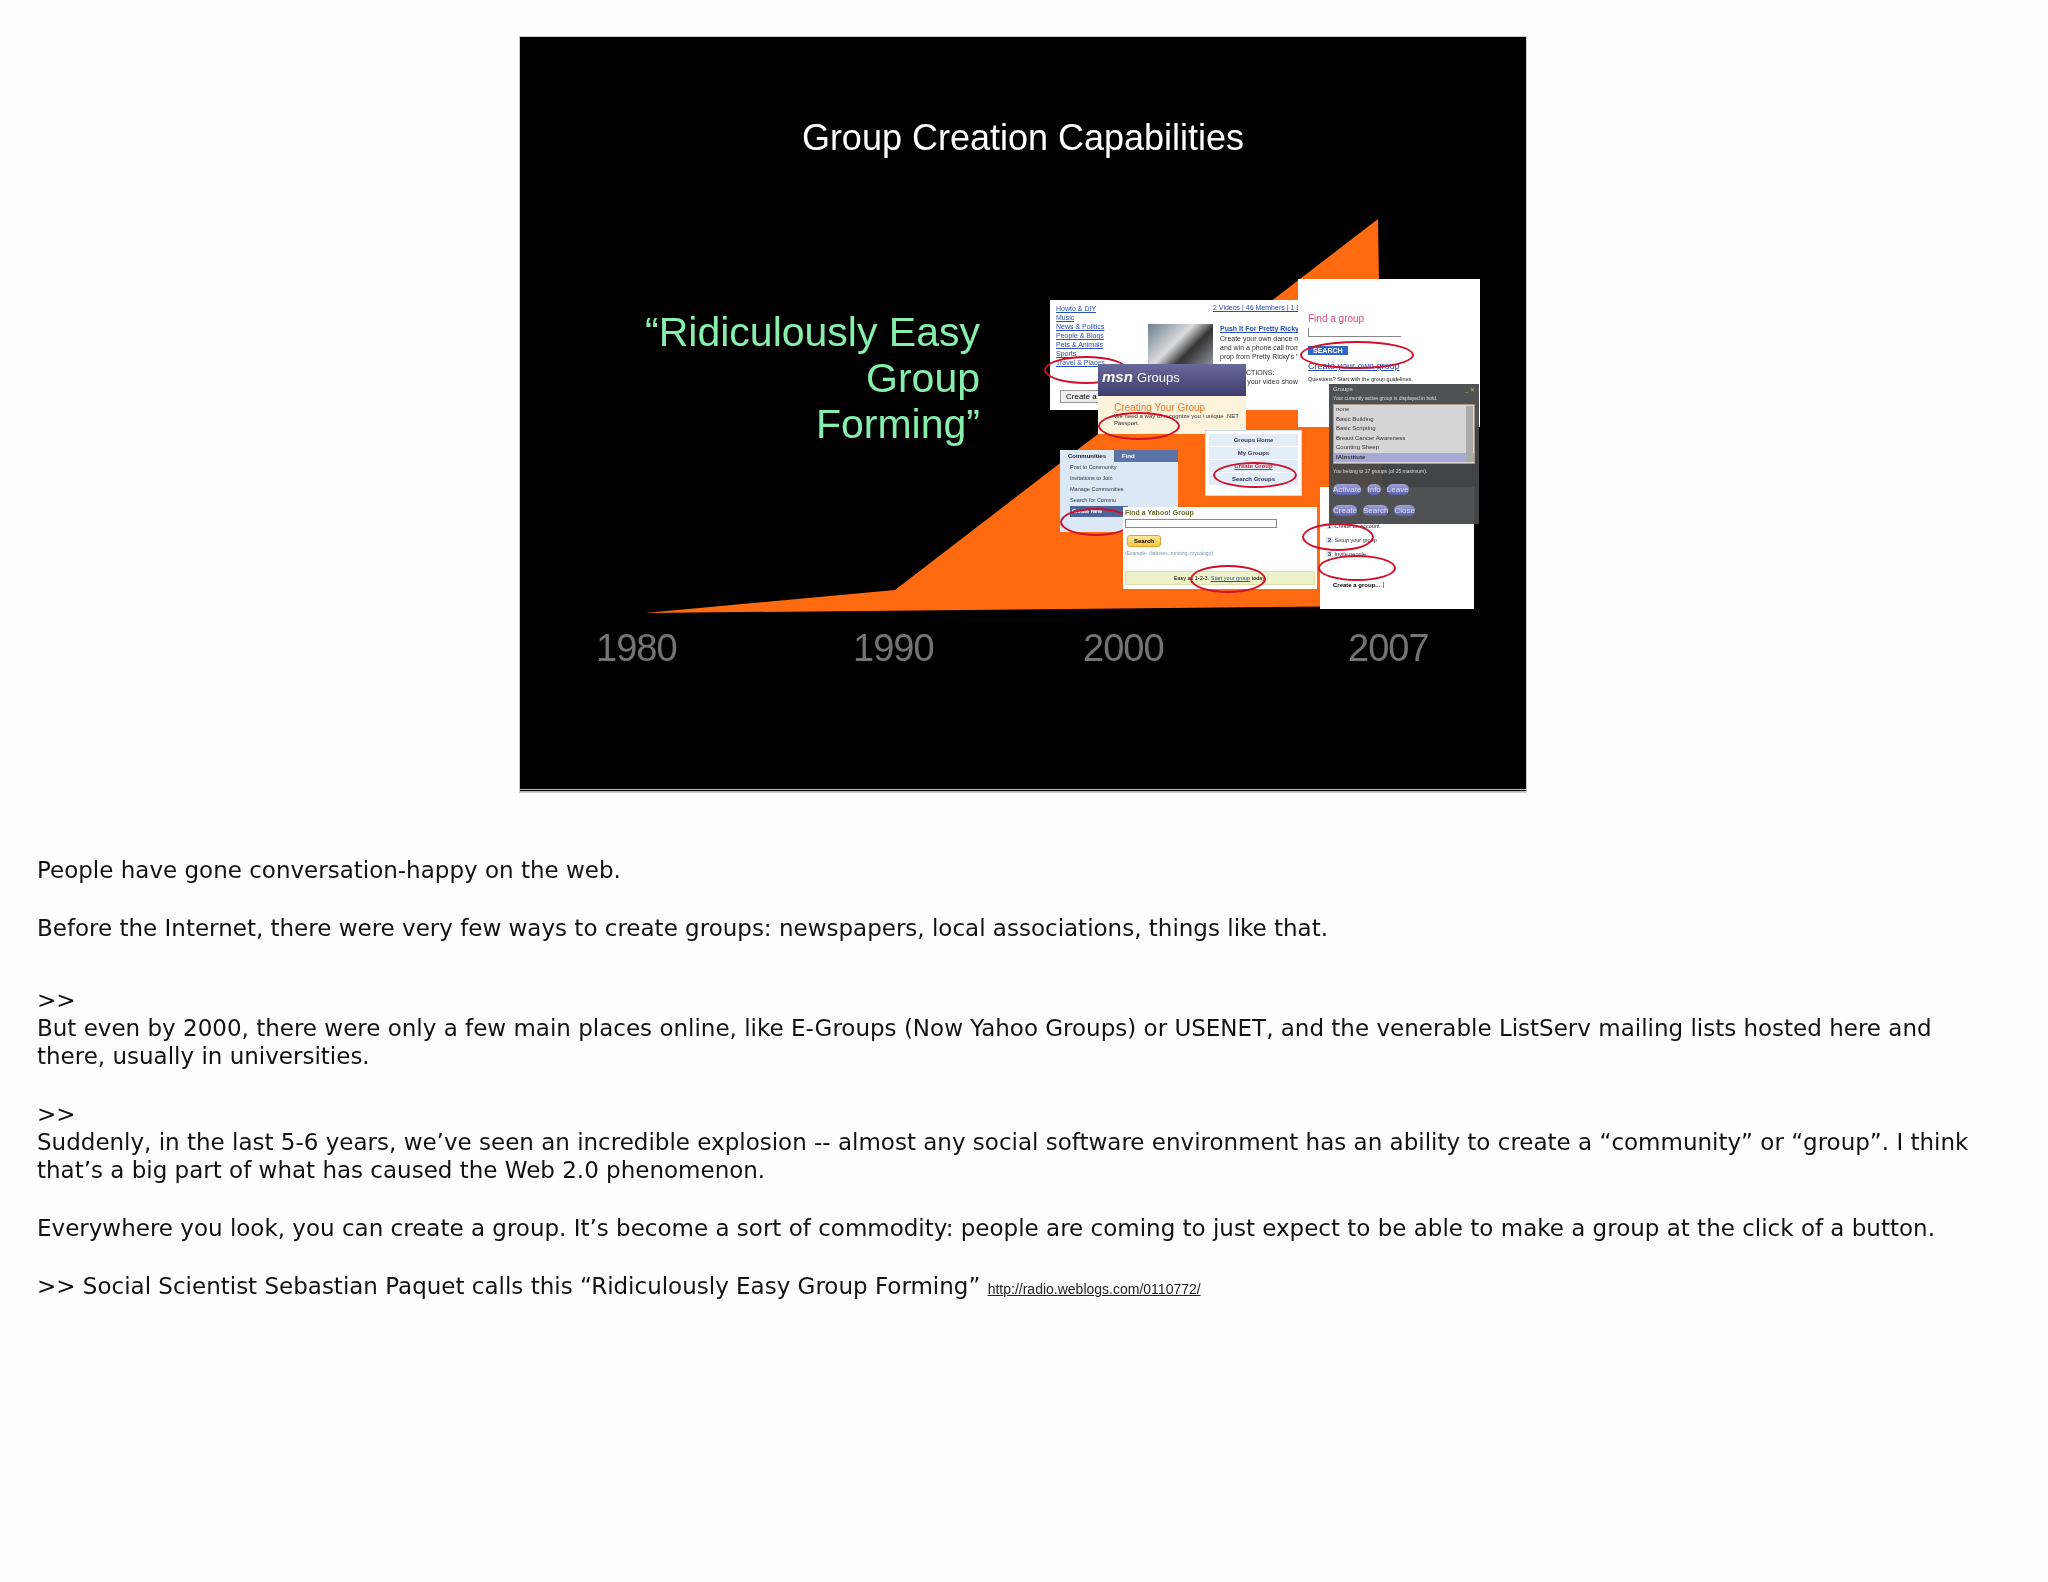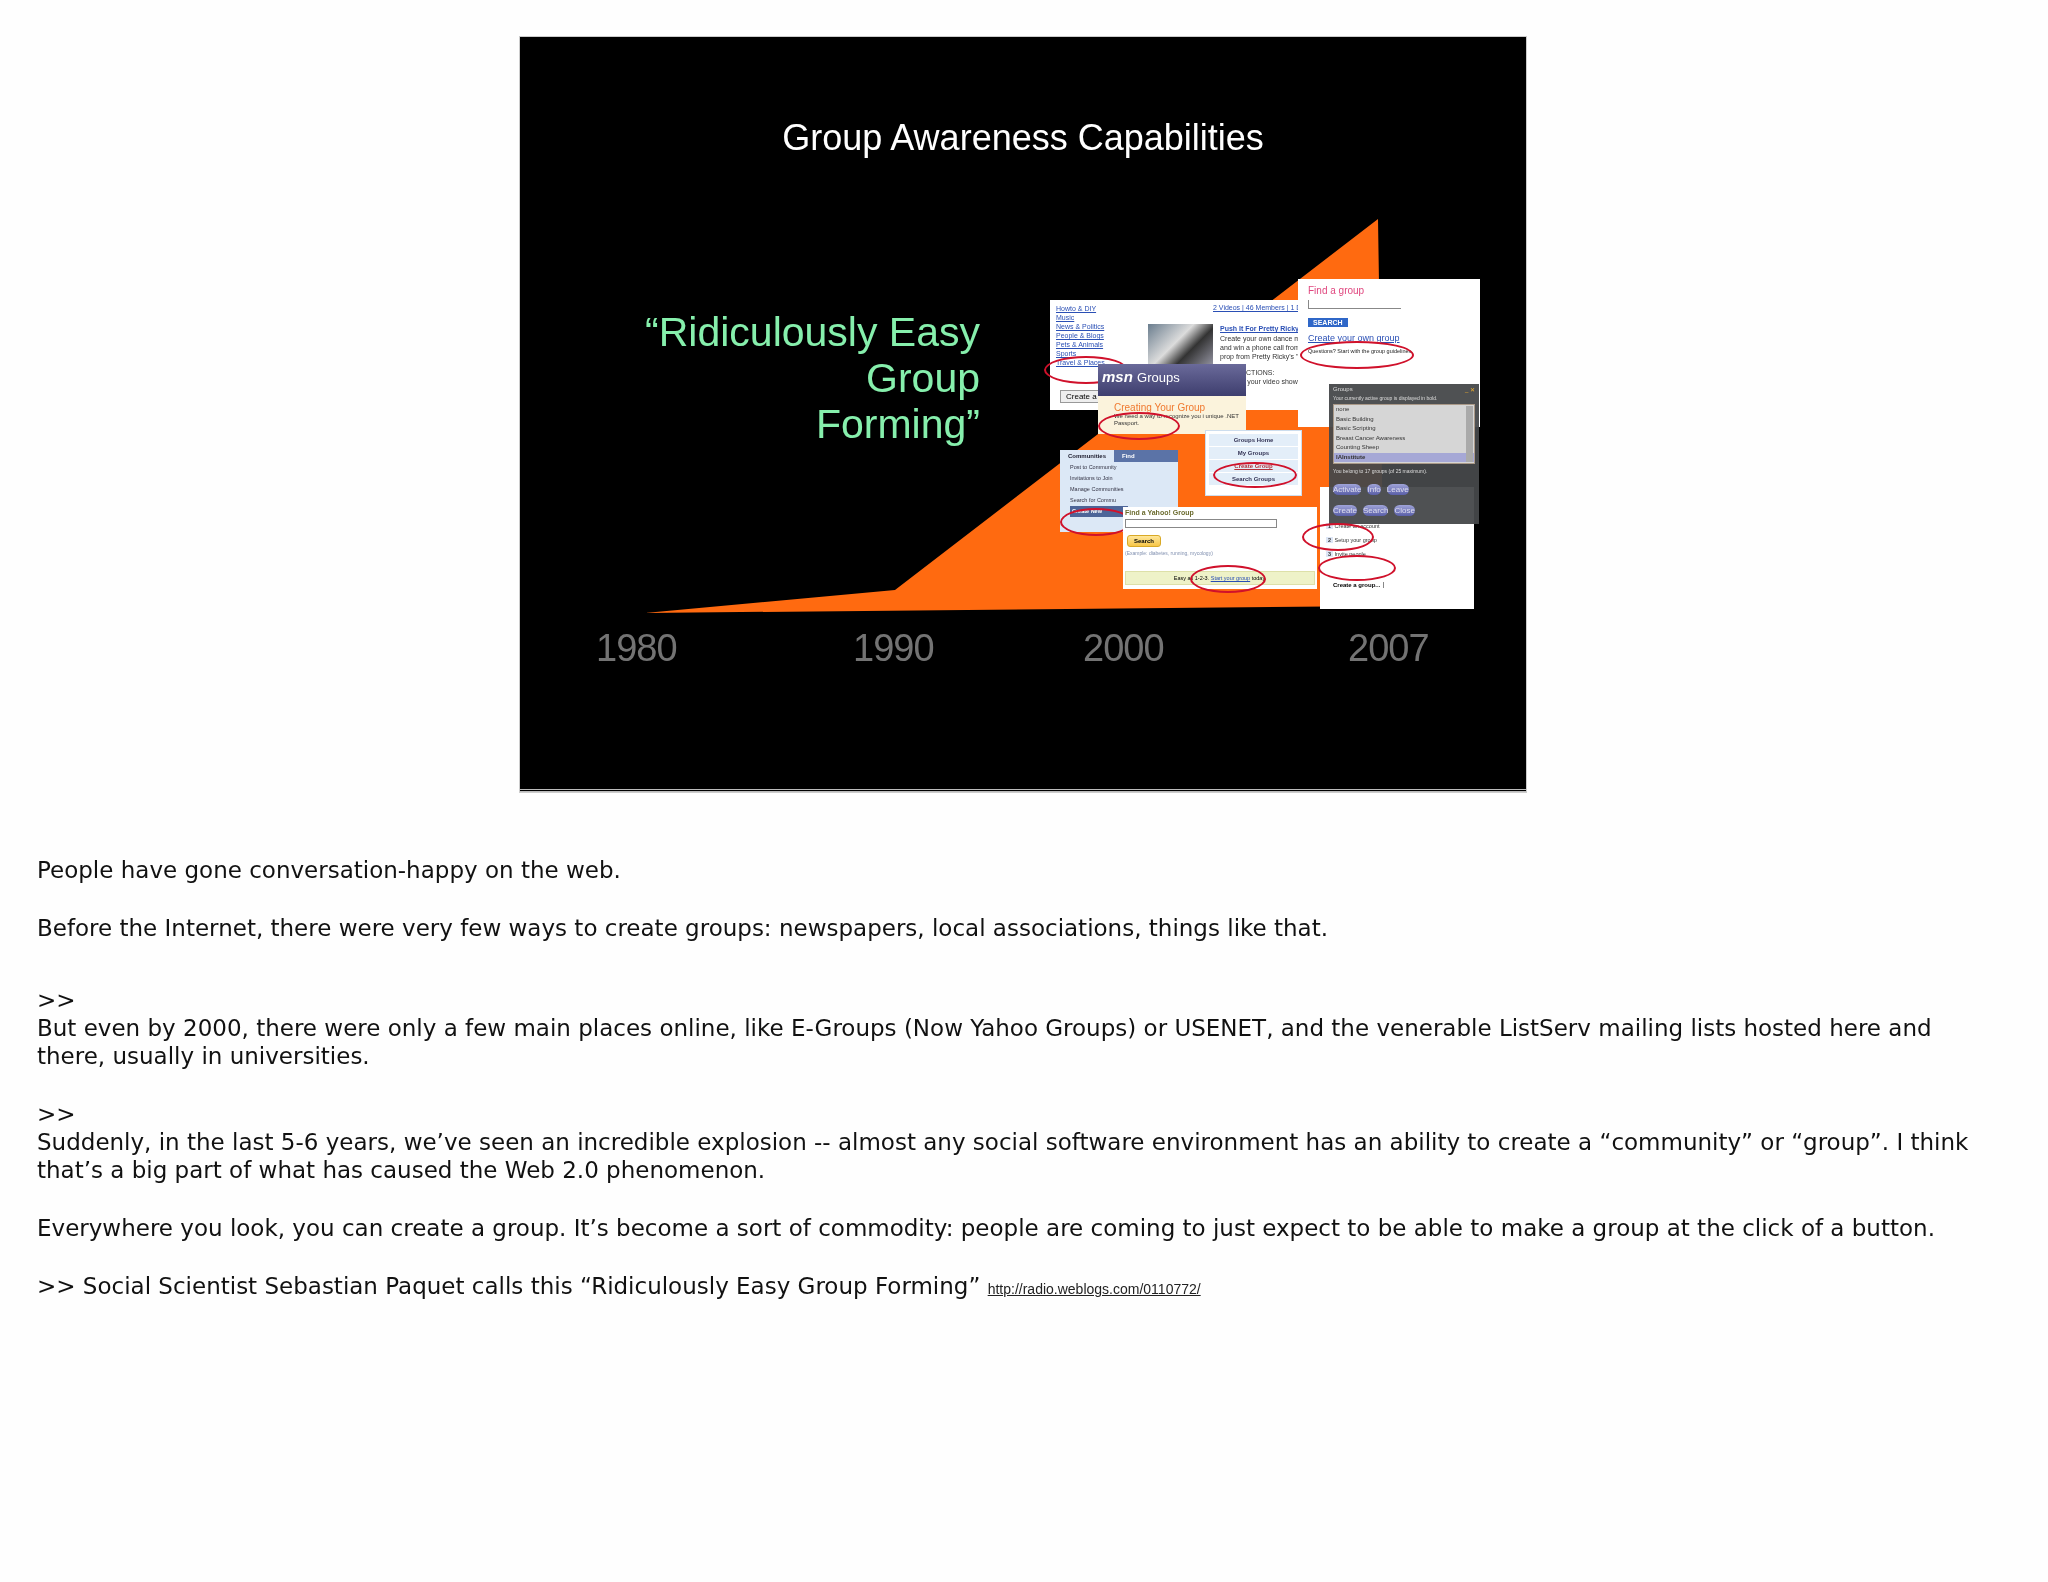--- a/index.html
+++ b/index.html
@@ -33,21 +33,21 @@
     font-family: "DejaVu Sans", sans-serif; font-size: 23px; line-height: 28px; color: #111;
   }
   .notes p { margin: 0 0 30px 0; }
   .notes .url { font-family: "Liberation Sans", sans-serif; font-size: 14px; color: #222; text-decoration: underline; }
   .sl-btn { display:inline-block; background: linear-gradient(#9fa3d8,#5a5fa8); color:#dde; border-radius:8px; font-size:8px; padding:1px 0; margin-right:6px; }
 </style>
 </head>
 <body>
 
 <div class="slide">
-  <div class="slide-title">Group Awareness Capabilities</div>
+  <div class="slide-title">Group Creation Capabilities</div>
 
   <svg class="growth" width="1006" height="752">
     <polygon points="125,576 375,553 858,182 864,569" fill="#ff6a10"></polygon>
   </svg>
 
   <div class="quote">
     <div>“Ridiculously Easy Group</div>
     <div>Forming”</div>
   </div>
 
@@ -113,21 +113,21 @@
     <div style="font-size:5px;color:#8090b0;padding-left:2px;">(Example: diabetes, running, mycology)</div>
     <div style="position:absolute;left:2px;right:2px;bottom:4px;background:#eef2c8;border:1px solid #dde0a8;font-size:5.5px;text-align:center;padding:3px 0;">
       <span>Easy as 1-2-3.</span>
       <span class="link">Start your group</span>
       <span>today.</span>
     </div>
   </div>
   <div class="ring" style="left:670px;top:528px;width:72px;height:24px;"></div>
 
   <div class="shot" style="left:778px;top:242px;width:182px;height:148px;">
-    <div style="color:#e0477f;font-size:10px;padding:6px 10px 2px;">Find a group</div>
+    <div style="color:#e0477f;font-size:10px;padding:34px 10px 2px;">Find a group</div>
     <div style="margin:2px 10px;width:92px;height:8px;border-bottom:1px solid #888;border-left:1px solid #888;"></div>
     <div style="margin:2px 10px;display:inline-block;background:#2f67c8;color:#fff;font-size:7px;font-weight:bold;padding:1px 5px;">SEARCH</div>
     <div class="link" style="font-size:9px;padding:4px 10px;">Create your own group</div>
     <div style="font-size:5.5px;padding:1px 10px;color:#222;">Questions? Start with the group guidelines.</div>
   </div>
   <div class="ring" style="left:780px;top:304px;width:110px;height:24px;"></div>
 
   <div class="shot" style="left:800px;top:450px;width:154px;height:122px;">
     <div style="position:absolute;left:6px;top:32px;font-size:5.5px;line-height:14px;color:#333;">
       <div><span style="background:#dde6f6;padding:0 2px;font-weight:bold;">1</span> <span>Create an account</span></div>

